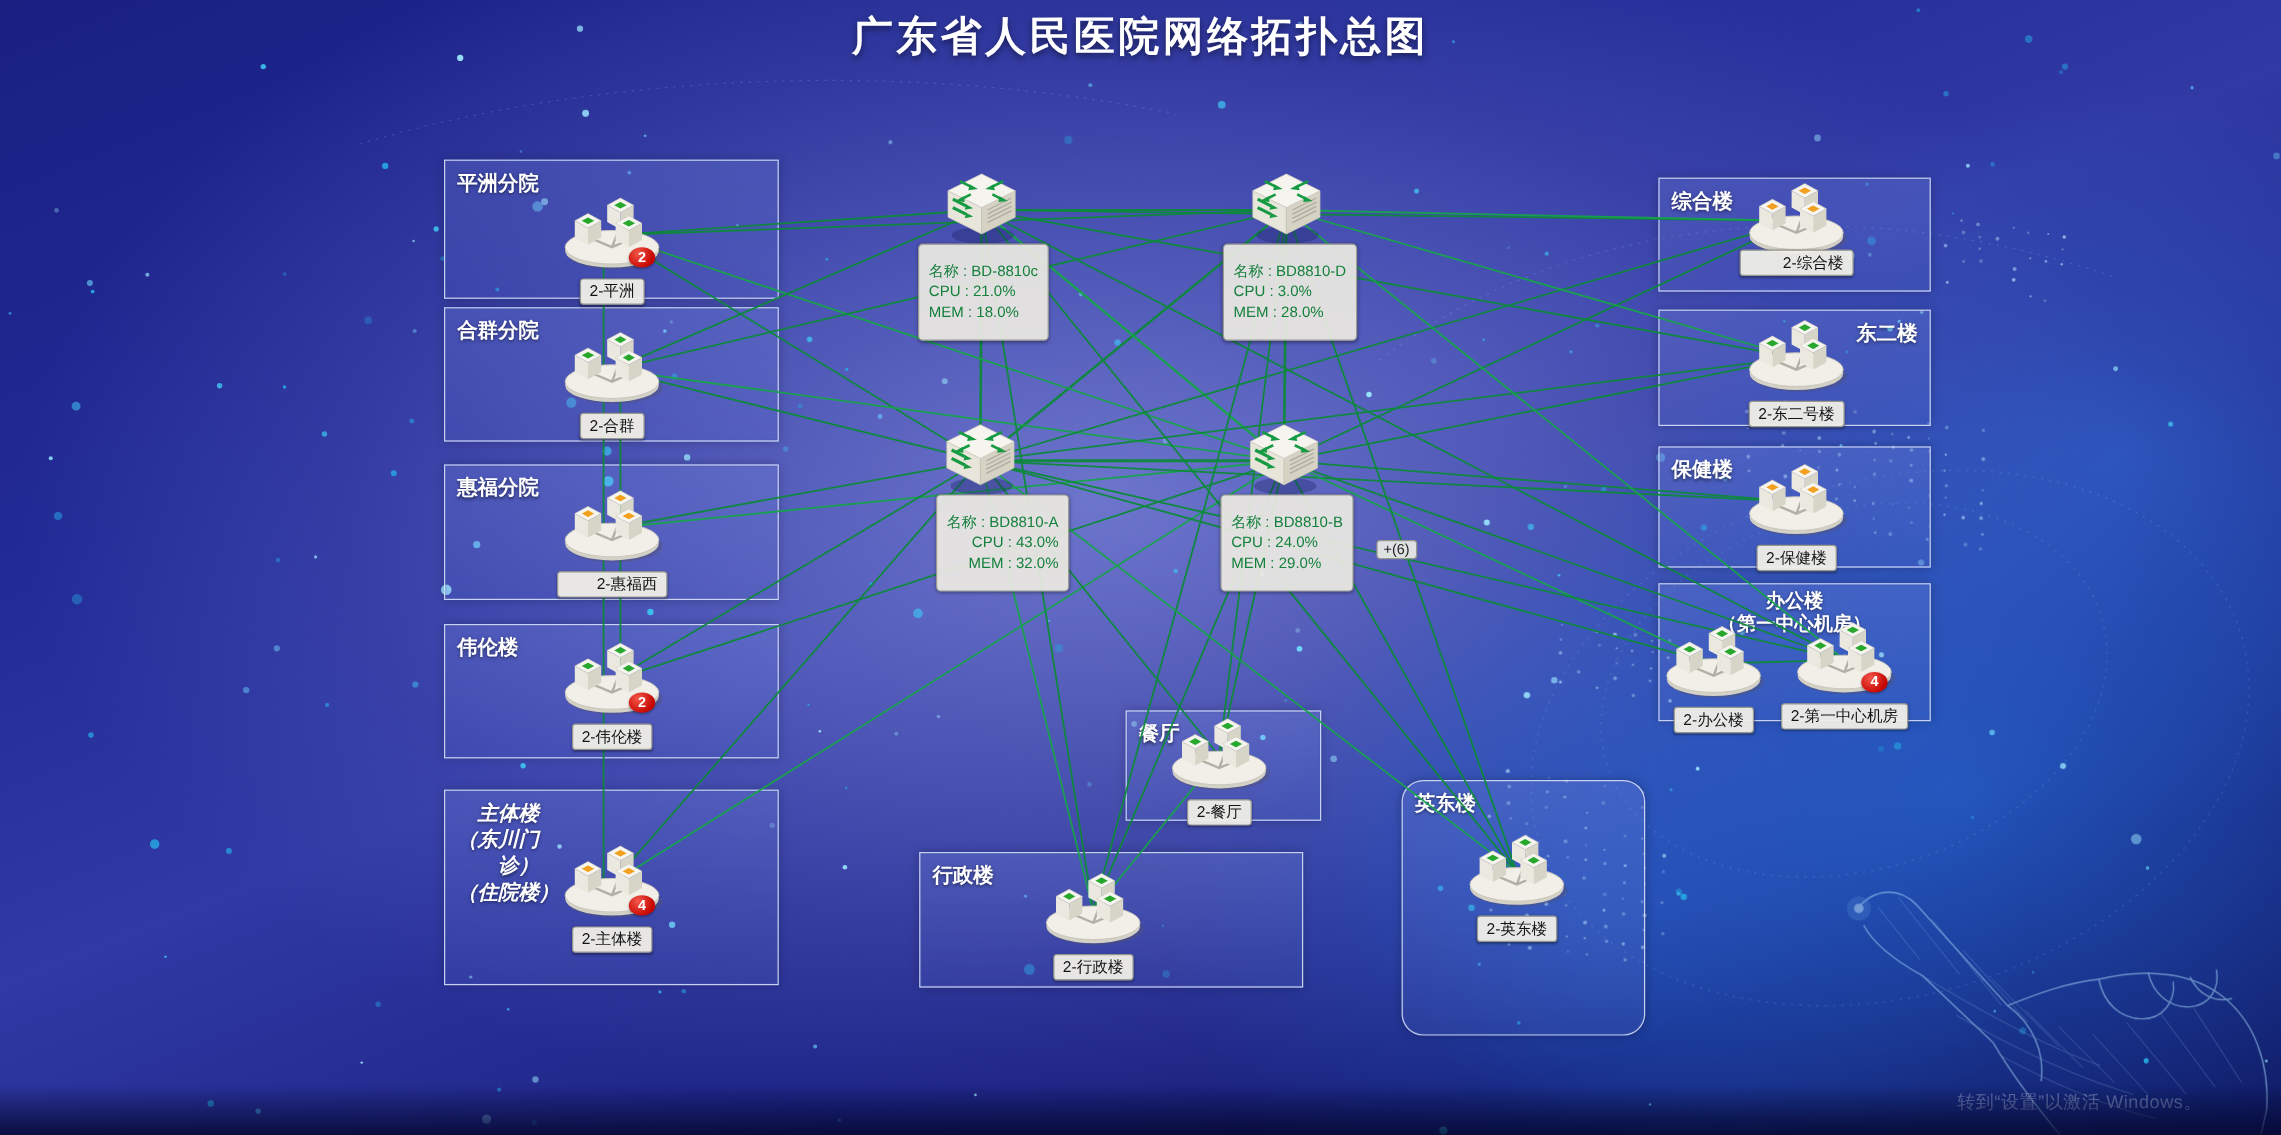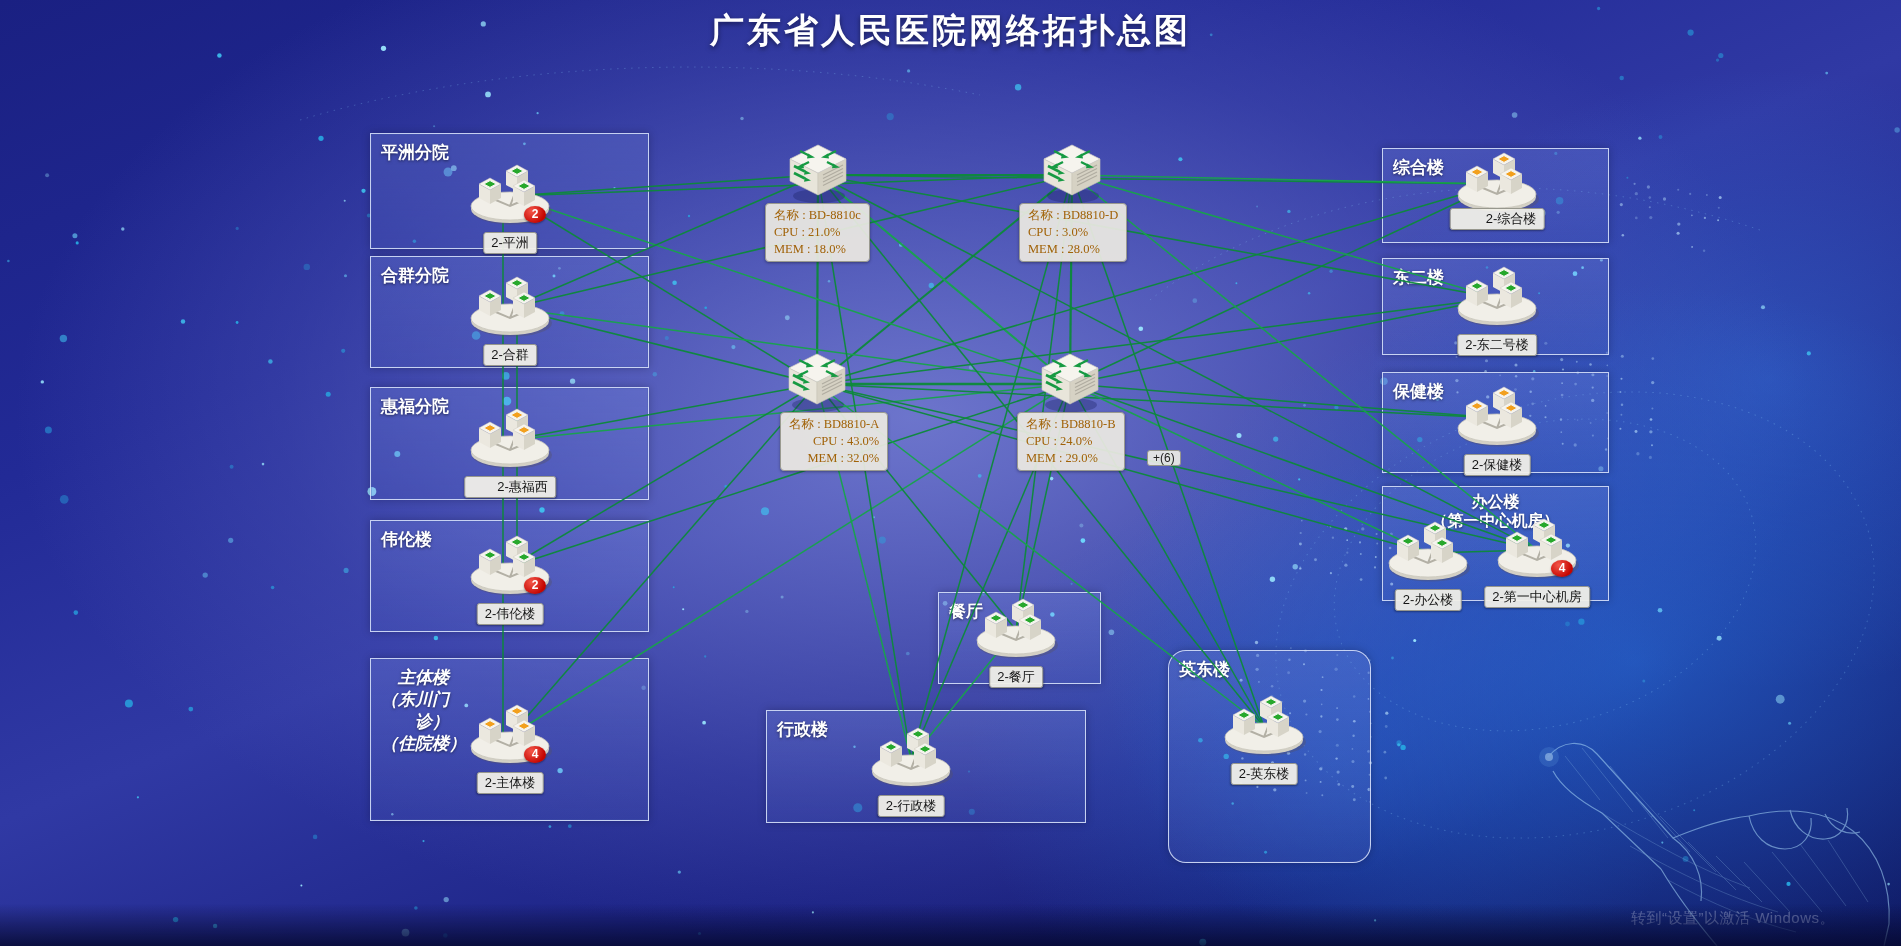--- a/index.html
+++ b/index.html
@@ -20,22 +20,22 @@
  background:linear-gradient(rgba(128,148,232,.24), rgba(96,116,210,.16));
  box-shadow:inset 0 0 0 1px rgba(70,90,170,.30), 0 0 8px rgba(0,0,20,.25);}
 .group-title{display:block;padding:8px 10px;color:#fff;font-size:17px;font-weight:bold;
  line-height:1.3;white-space:pre-line;text-shadow:0 1px 3px rgba(0,0,0,.55);}
 .group-title.center{text-align:center;padding:5px 4px;font-size:16px;line-height:1.2;}
 .node{position:absolute;}
 .plate{position:absolute;transform:translateX(-50%);white-space:nowrap;
  background:rgba(240,239,232,.95);border:1px solid #97978d;border-radius:3px;
  padding:1px 7px;font-size:13px;color:#141414;box-shadow:0 1px 2px rgba(0,0,0,.35);}
 .info{position:absolute;white-space:nowrap;background:rgba(236,234,226,.93);
- border:1px solid #9a9a90;border-radius:4px;padding:3px 8px;font-size:12.5px;
- line-height:1.35;color:#a16207;box-shadow:0 1px 3px rgba(0,0,0,.35);font-family:Liberation Serif, serif;}
+ border:1px solid #9a9a90;border-radius:4px;padding:14px 8px;font-size:12.5px;
+ line-height:1.35;color:#15803d;box-shadow:0 1px 3px rgba(0,0,0,.35);}
 .badge{position:absolute;width:22px;height:17px;border-radius:50%;
  background:radial-gradient(circle at 35% 30%, #f4574a, #c50500 70%);
  color:#fff;font-size:12px;font-weight:bold;text-align:center;line-height:17px;
  box-shadow:0 1px 2px rgba(0,0,0,.4);}
 .tag{position:absolute;background:rgba(240,239,232,.9);border:1px solid #97978d;
  border-radius:3px;padding:0 5px;font-size:12px;color:#222;}
 #watermark{position:absolute;right:66px;bottom:18px;color:rgba(223,230,255,.40);
  font-size:15px;letter-spacing:.5px;}
 </style>
 </head>
@@ -465,21 +465,21 @@
       </div>
       <div class="group" style="left: 370px; top: 658px; width: 277px; height: 161px; font-style: italic;">
         <span class="group-title">　主体楼
 （东川门
 　　诊）
 （住院楼）</span>
       </div>
       <div class="group" style="left: 1382px; top: 148px; width: 225px; height: 93px;">
         <span class="group-title">综合楼</span>
       </div>
-      <div class="group" style="left: 1382px; top: 258px; width: 225px; height: 95px;">
+      <div class="group" style="left: 1382px; top: 258px; width: 225px; height: 95px; text-align: right;">
         <span class="group-title">东二楼</span>
       </div>
       <div class="group" style="left: 1382px; top: 372px; width: 225px; height: 99px;">
         <span class="group-title">保健楼</span>
       </div>
       <div class="group" style="left: 1382px; top: 486px; width: 225px; height: 113px;">
         <span class="group-title center">办公楼
 （第一中心机房）</span>
       </div>
       <div class="group" style="left: 938px; top: 592px; width: 161px; height: 90px;">

